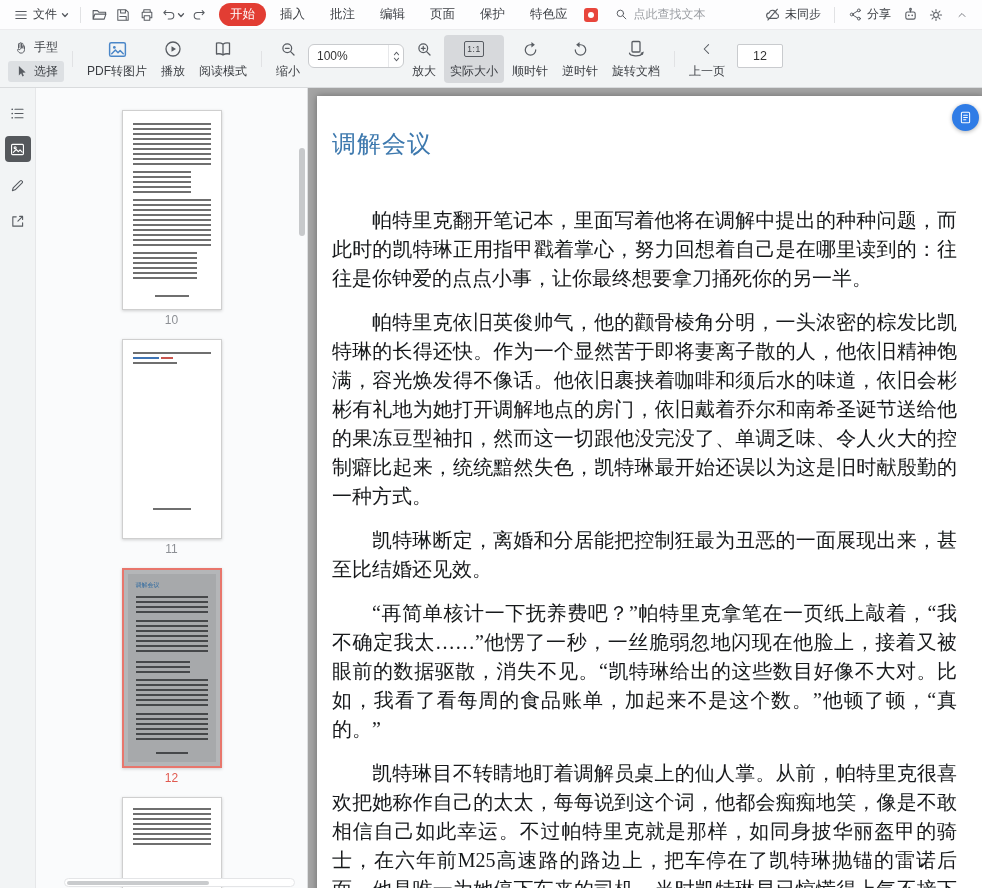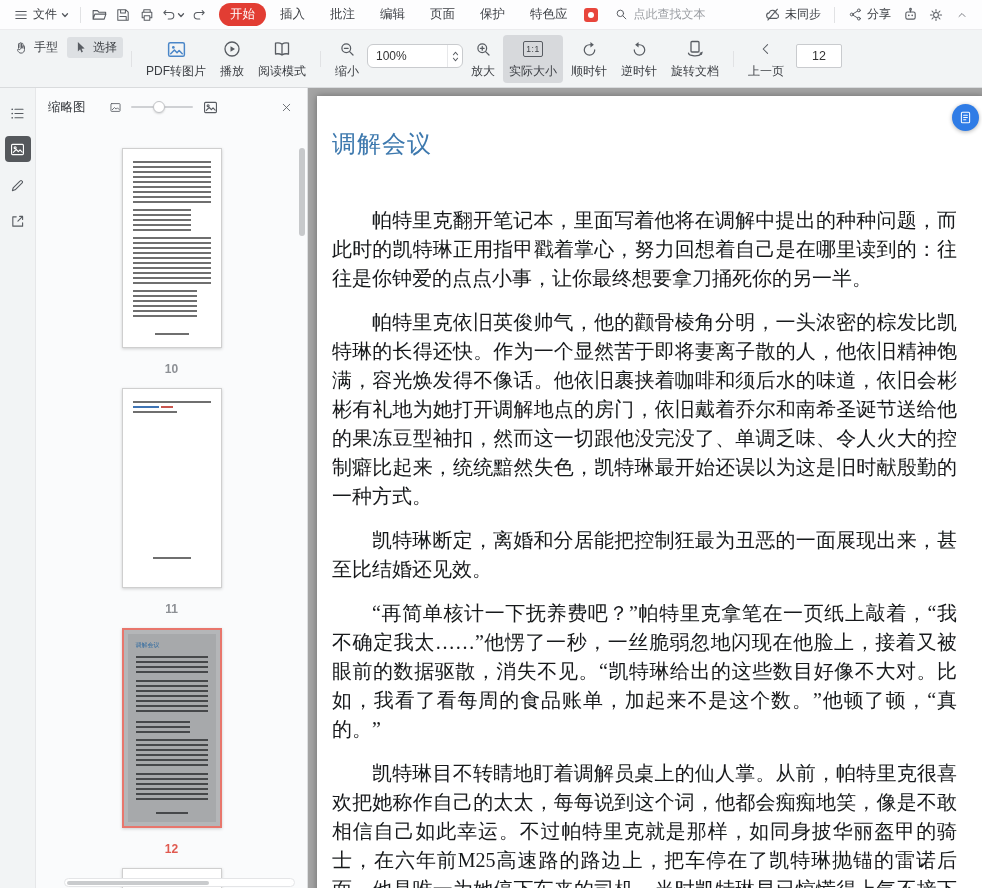--- a/index.html
+++ b/index.html
@@ -31,21 +31,21 @@
   .mb-right .lbl{font-size:12px;color:#3b3e43;}
 
   
   .toolbar{flex:0 0 58px;height:58px;background:#f2f4f5;border-bottom:1px solid #d9dbdd;
     display:flex;align-items:flex-start;padding:5px 8px 0 8px;gap:2px;}
   .tool{display:flex;flex-direction:column;align-items:center;gap:3px;border:none;background:none;
     font:inherit;font-size:12px;color:#3b3e43;padding:3px 6px;border-radius:4px;white-space:nowrap;}
   .tool .ic{height:22px;display:flex;align-items:center;justify-content:flex-end;}
   .tool.selected{background:#d7d9dc;}
   .lblrow{display:flex;align-items:center;gap:3px;}
-  .stack{display:flex;gap:3px;justify-content:center;padding-top:2px;}
+  .stack{display:flex;flex-direction:column;gap:3px;justify-content:center;padding-top:2px;}
   .srow{display:flex;align-items:center;gap:5px;border:none;background:none;font:inherit;
     font-size:12px;color:#3b3e43;padding:2px 6px;border-radius:3px;white-space:nowrap;}
   .srow.selected{background:#dde0e3;}
   .zoom-combo{margin-top:9px;width:96px;height:24px;background:#fff;border:1px solid #c9cbce;
     border-radius:6px;display:flex;align-items:center;}
   .zoom-combo .zval{flex:1;padding-left:8px;font-size:12px;color:#333;}
   .zarrows{width:15px;align-self:stretch;border-left:1px solid #e7e8ea;display:flex;
     flex-direction:column;align-items:center;justify-content:center;gap:1px;background:none;border-top:none;border-bottom:none;border-right:none;}
   .actual-box{display:inline-block;border:1.4px solid #585c62;border-radius:2px;
     font-size:8.5px;line-height:1;padding:3px 2px;color:#3b3e43;letter-spacing:.5px;}
@@ -67,21 +67,21 @@
   .tp-title{font-size:12.5px;color:#35383d;}
   .slider{width:62px;height:2px;background:#cfd1d4;border-radius:1px;position:relative;}
   .knob{position:absolute;left:22px;top:-5px;width:12px;height:12px;border-radius:50%;
     background:#fff;border:1px solid #c2c4c7;box-shadow:0 1px 2px rgba(0,0,0,.15);padding:0;}
   .tp-close{margin-left:auto;border:none;background:none;padding:2px;}
   .tp-list{flex:1;display:flex;flex-direction:column;align-items:center;padding-top:22px;overflow:hidden;}
   .thumb-item{display:flex;flex-direction:column;align-items:center;margin-bottom:4px;}
   .thumb-page{width:100px;height:200px;background:#fff;border:1px solid #cfcfcf;
     box-shadow:0 1px 3px rgba(0,0,0,.18);position:relative;overflow:hidden;}
   .thumb-item.selected .thumb-page{border:2px solid #e8766c;background:#b4b6b8;}
-  .thumb-label{font-size:12px;color:#8d9095;padding:14px 0 8px;font-weight:bold;}
+  .thumb-label{font-size:12px;color:#8d9095;padding:3px 0 8px;}
   .thumb-item.selected .thumb-label{color:#e05a50;}
   .tlines{position:absolute;left:10px;right:10px;
     background-image:repeating-linear-gradient(to bottom,#6f6f6f 0 2px,transparent 2px 5px);}
   .t12-inner{position:absolute;inset:4px;background:#a7a9ab;}
   .t12-title{font-size:6px;color:#2f6aa0;padding:8px 0 0 8px;line-height:1;}
   .t12-inner .tlines{left:8px;right:8px;
     background-image:repeating-linear-gradient(to bottom,#46484a 0 2px,transparent 2px 5px);}
   .vtrack{position:absolute;right:2px;top:60px;width:6px;height:88px;border-radius:3px;background:#c7c9cb;}
   .hscroll{position:absolute;left:28px;right:12px;bottom:1px;height:9px;background:#fff;
     border:1px solid #e4e5e7;border-radius:5px;}
@@ -369,40 +369,20 @@
       </button>
       <button class="strip-btn">
         <svg width="17" height="17" viewBox="0 0 20 20">
             <path class="s" d="M8.5 4.5h-4v11H16V11.5"></path>
             <path class="s" d="M10.5 9.5 16 4M12.5 4H16v3.5"></path>
           </svg>
       </button>
     </div>
 
     <aside class="thumbpanel">
-      <div class="tp-header">
-        <span class="tp-title">缩略图</span>
-        <svg width="13" height="13" viewBox="0 0 20 20" style="margin-left:14px">
-            <rect class="s" x="3" y="4" width="14" height="12" rx="1.2"></rect>
-            <path class="s" d="m5 13.5 3.5-3.5 2.5 2.5 2-2 2.5 2.5"></path>
-          </svg>
-        <div class="slider">
-          <button class="knob"></button>
-        </div>
-        <svg width="17" height="17" viewBox="0 0 20 20">
-            <rect class="s" x="3" y="4" width="14" height="12" rx="1.2"></rect>
-            <circle class="s" cx="7.2" cy="8" r="1.2"></circle>
-            <path class="s" d="m5 13.5 3.5-3.5 2.5 2.5 2-2 2.5 2.5"></path>
-          </svg>
-        <button class="tp-close">
-          <svg width="13" height="13" viewBox="0 0 20 20">
-              <path class="s" d="m5 5 10 10M15 5 5 15"></path>
-            </svg>
-        </button>
-      </div>
 
       <div class="tp-list">
 
         <div class="thumb-item">
           <div class="thumb-page">
             <div class="tlines" style="top:12px;height:42px"></div>
             <div class="tlines" style="top:60px;height:22px;right:30px"></div>
             <div class="tlines" style="top:88px;height:47px"></div>
             <div class="tlines" style="top:141px;height:27px;right:24px"></div>
             <div class="tlines" style="top:184px;height:2px;left:32px;right:32px"></div>

